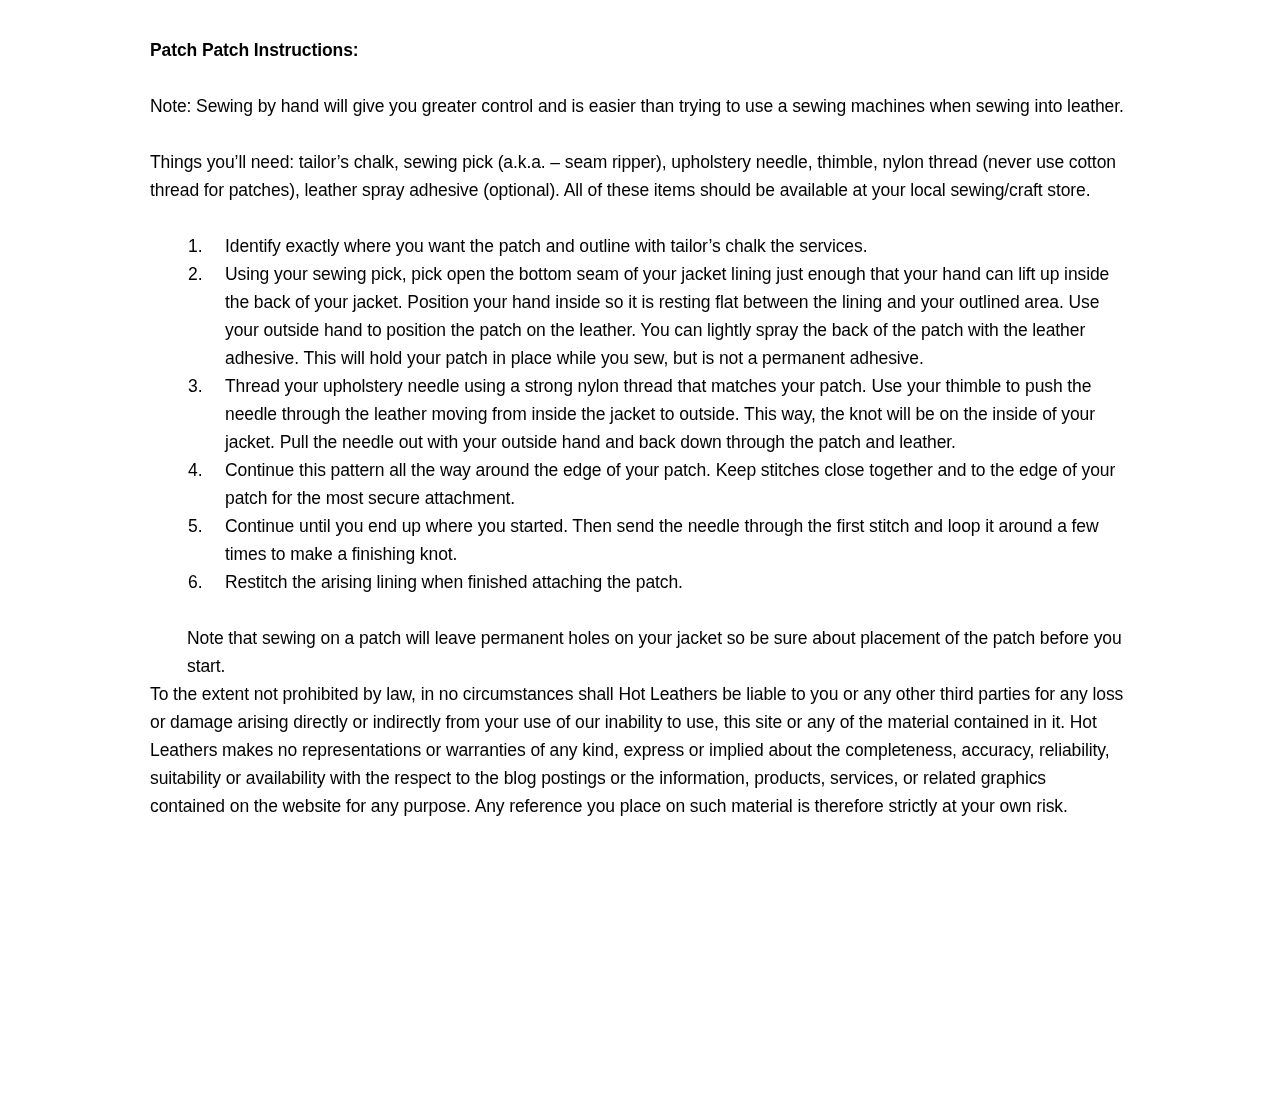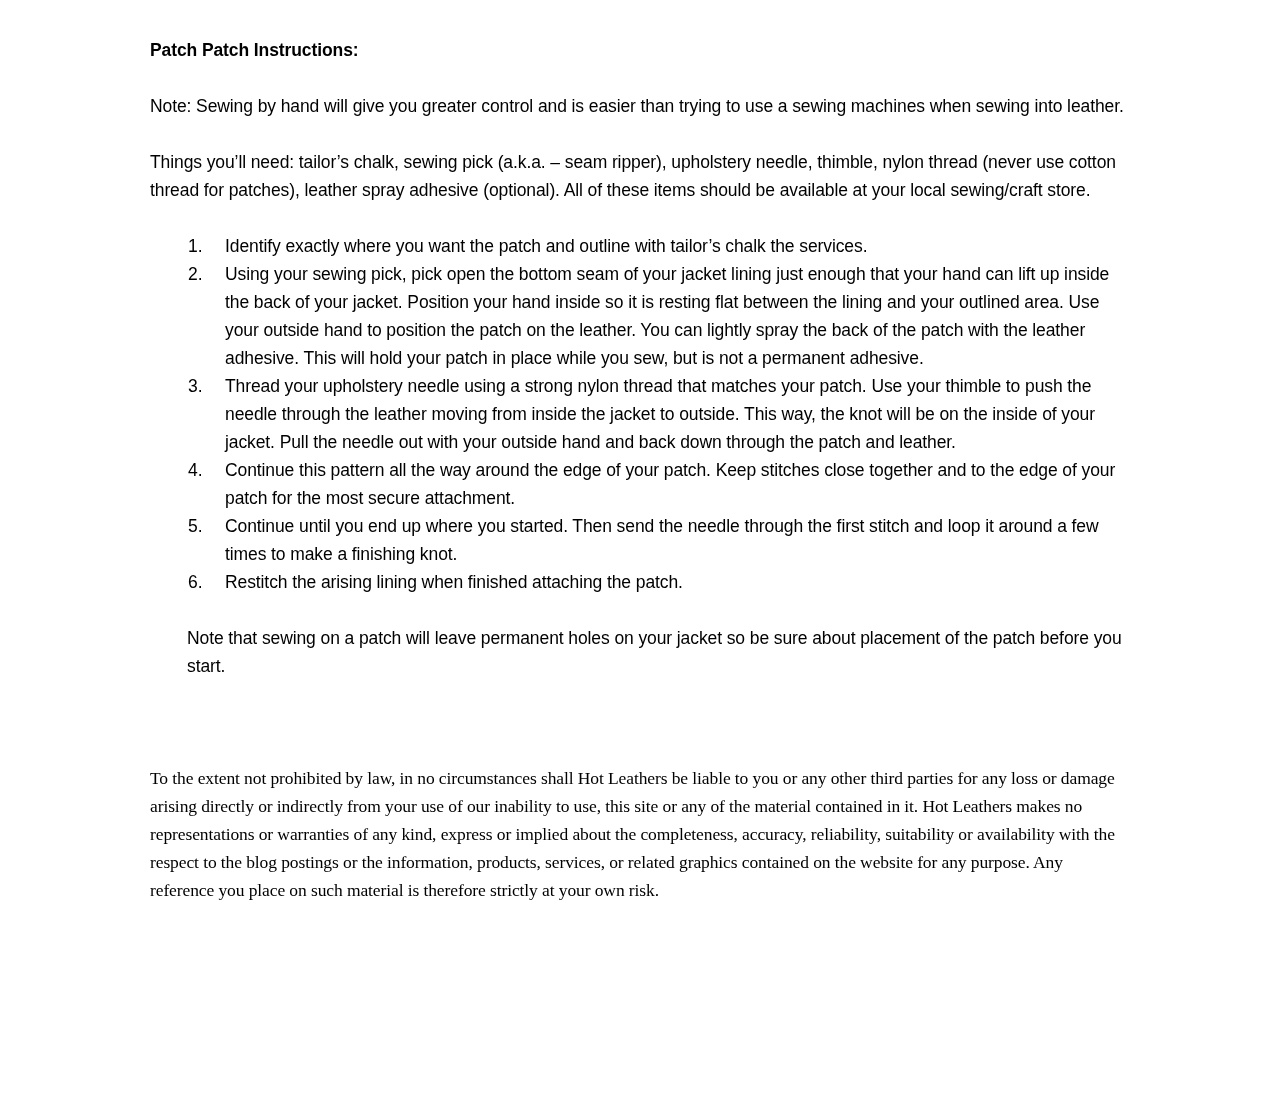--- a/index.html
+++ b/index.html
@@ -43,22 +43,20 @@
     content: counter(step) ".";
     position: absolute;
     left: 38px;
     top: 0;
   }
   .note-block {
     margin-left: 37px;
     margin-bottom: 0;
   }
   .disclaimer {
-    margin-top: 84px;
-    font-family: Liberation Serif, serif;
   }
 </style>
 </head>
 <body>
 
 <div class="page">
 
   <div class="doc-title">Patch Patch Instructions:</div>
 
   <p class="para">Note: Sewing by hand will give you greater control and is easier than trying to use a sewing machines when sewing into leather.</p>

